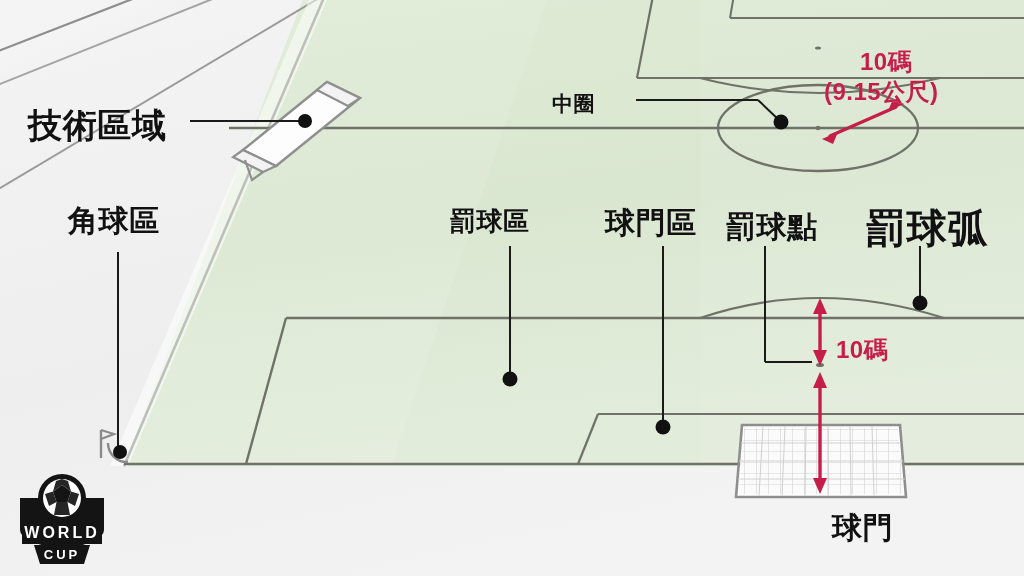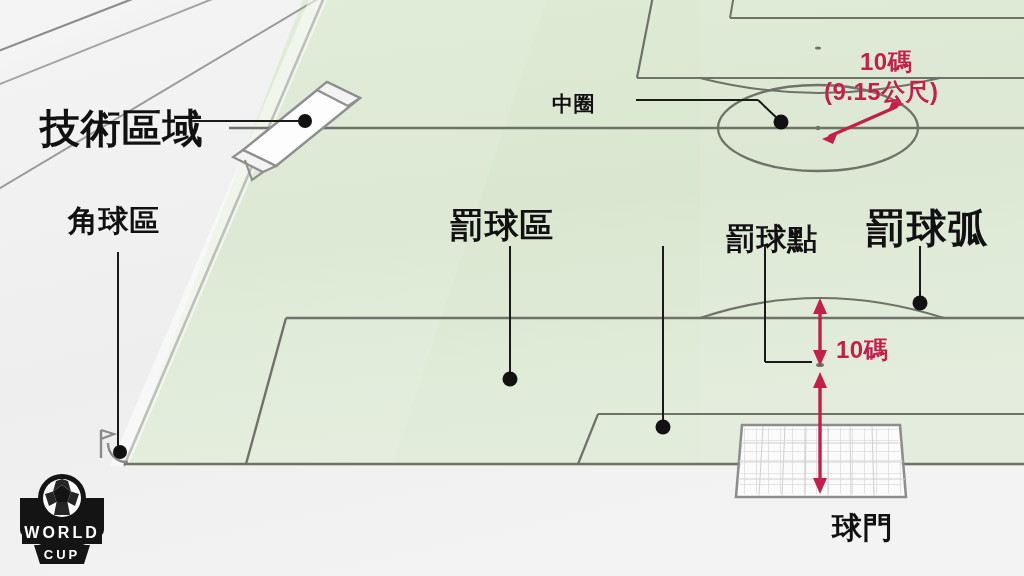--- a/index.html
+++ b/index.html
@@ -26,26 +26,26 @@
     font-weight:700;
     letter-spacing:0.02em;
     white-space:nowrap;
     line-height:1;
     text-shadow:0 0 1px rgba(255,255,255,.55);
     margin-top:8px;
   }
   .lbl-black{ color:#111111; }
   .lbl-red{ color:#c41e49; font-weight:700; }
 
-  #label-technical-area{ left:40px;  top:100px; font-size:40px; }
+  #label-technical-area{ left:28px;  top:100px; font-size:34px; }
   #label-corner-area{    left:68px;  top:198px; font-size:30px; }
   #label-center-circle{  left:552px; top:85px;  font-size:21px; }
-  #label-penalty-area{   left:450px; top:200px; font-size:34px; }
+  #label-penalty-area{   left:450px; top:200px; font-size:26px; }
   #label-goal-area{      left:605px; top:200px; font-size:30px; }
-  #label-penalty-spot{   left:726px; top:216px; font-size:30px; }
+  #label-penalty-spot{   left:726px; top:204px; font-size:30px; }
   #label-penalty-arc{    left:866px; top:200px; font-size:40px; }
   #label-goal{           left:832px; top:505px; font-size:30px; }
 
   #label-dist-center-1{ left:860px; top:42px;  font-size:24px; }
   #label-dist-center-2{ left:824px; top:72px;  font-size:24px;text-align:right; }
   #label-dist-arc{      left:836px; top:330px; font-size:24px; }
   #label-dist-spot{     left:836px; top:378px; font-size:24px; }
 
   #logo-badge{
     position:absolute;
@@ -192,20 +192,21 @@
   </svg>
 
   <div class="lbl lbl-black" id="label-technical-area">技術區域</div>
 
   <div class="lbl lbl-black" id="label-corner-area">角球區</div>
 
   <div class="lbl lbl-black" id="label-center-circle">中圈</div>
 
   <div class="lbl lbl-black" id="label-penalty-area">罰球區</div>
 
+  <div class="lbl lbl-black" id="label-goal-area">球門區</div>
 
   <div class="lbl lbl-black" id="label-penalty-spot">罰球點</div>
 
   <div class="lbl lbl-black" id="label-penalty-arc">罰球弧</div>
 
   <div class="lbl lbl-black" id="label-goal">球門</div>
 
   <div class="lbl lbl-red" id="label-dist-center-1">10碼</div>
 
   <div class="lbl lbl-red" id="label-dist-center-2">(9.15公尺)</div>

